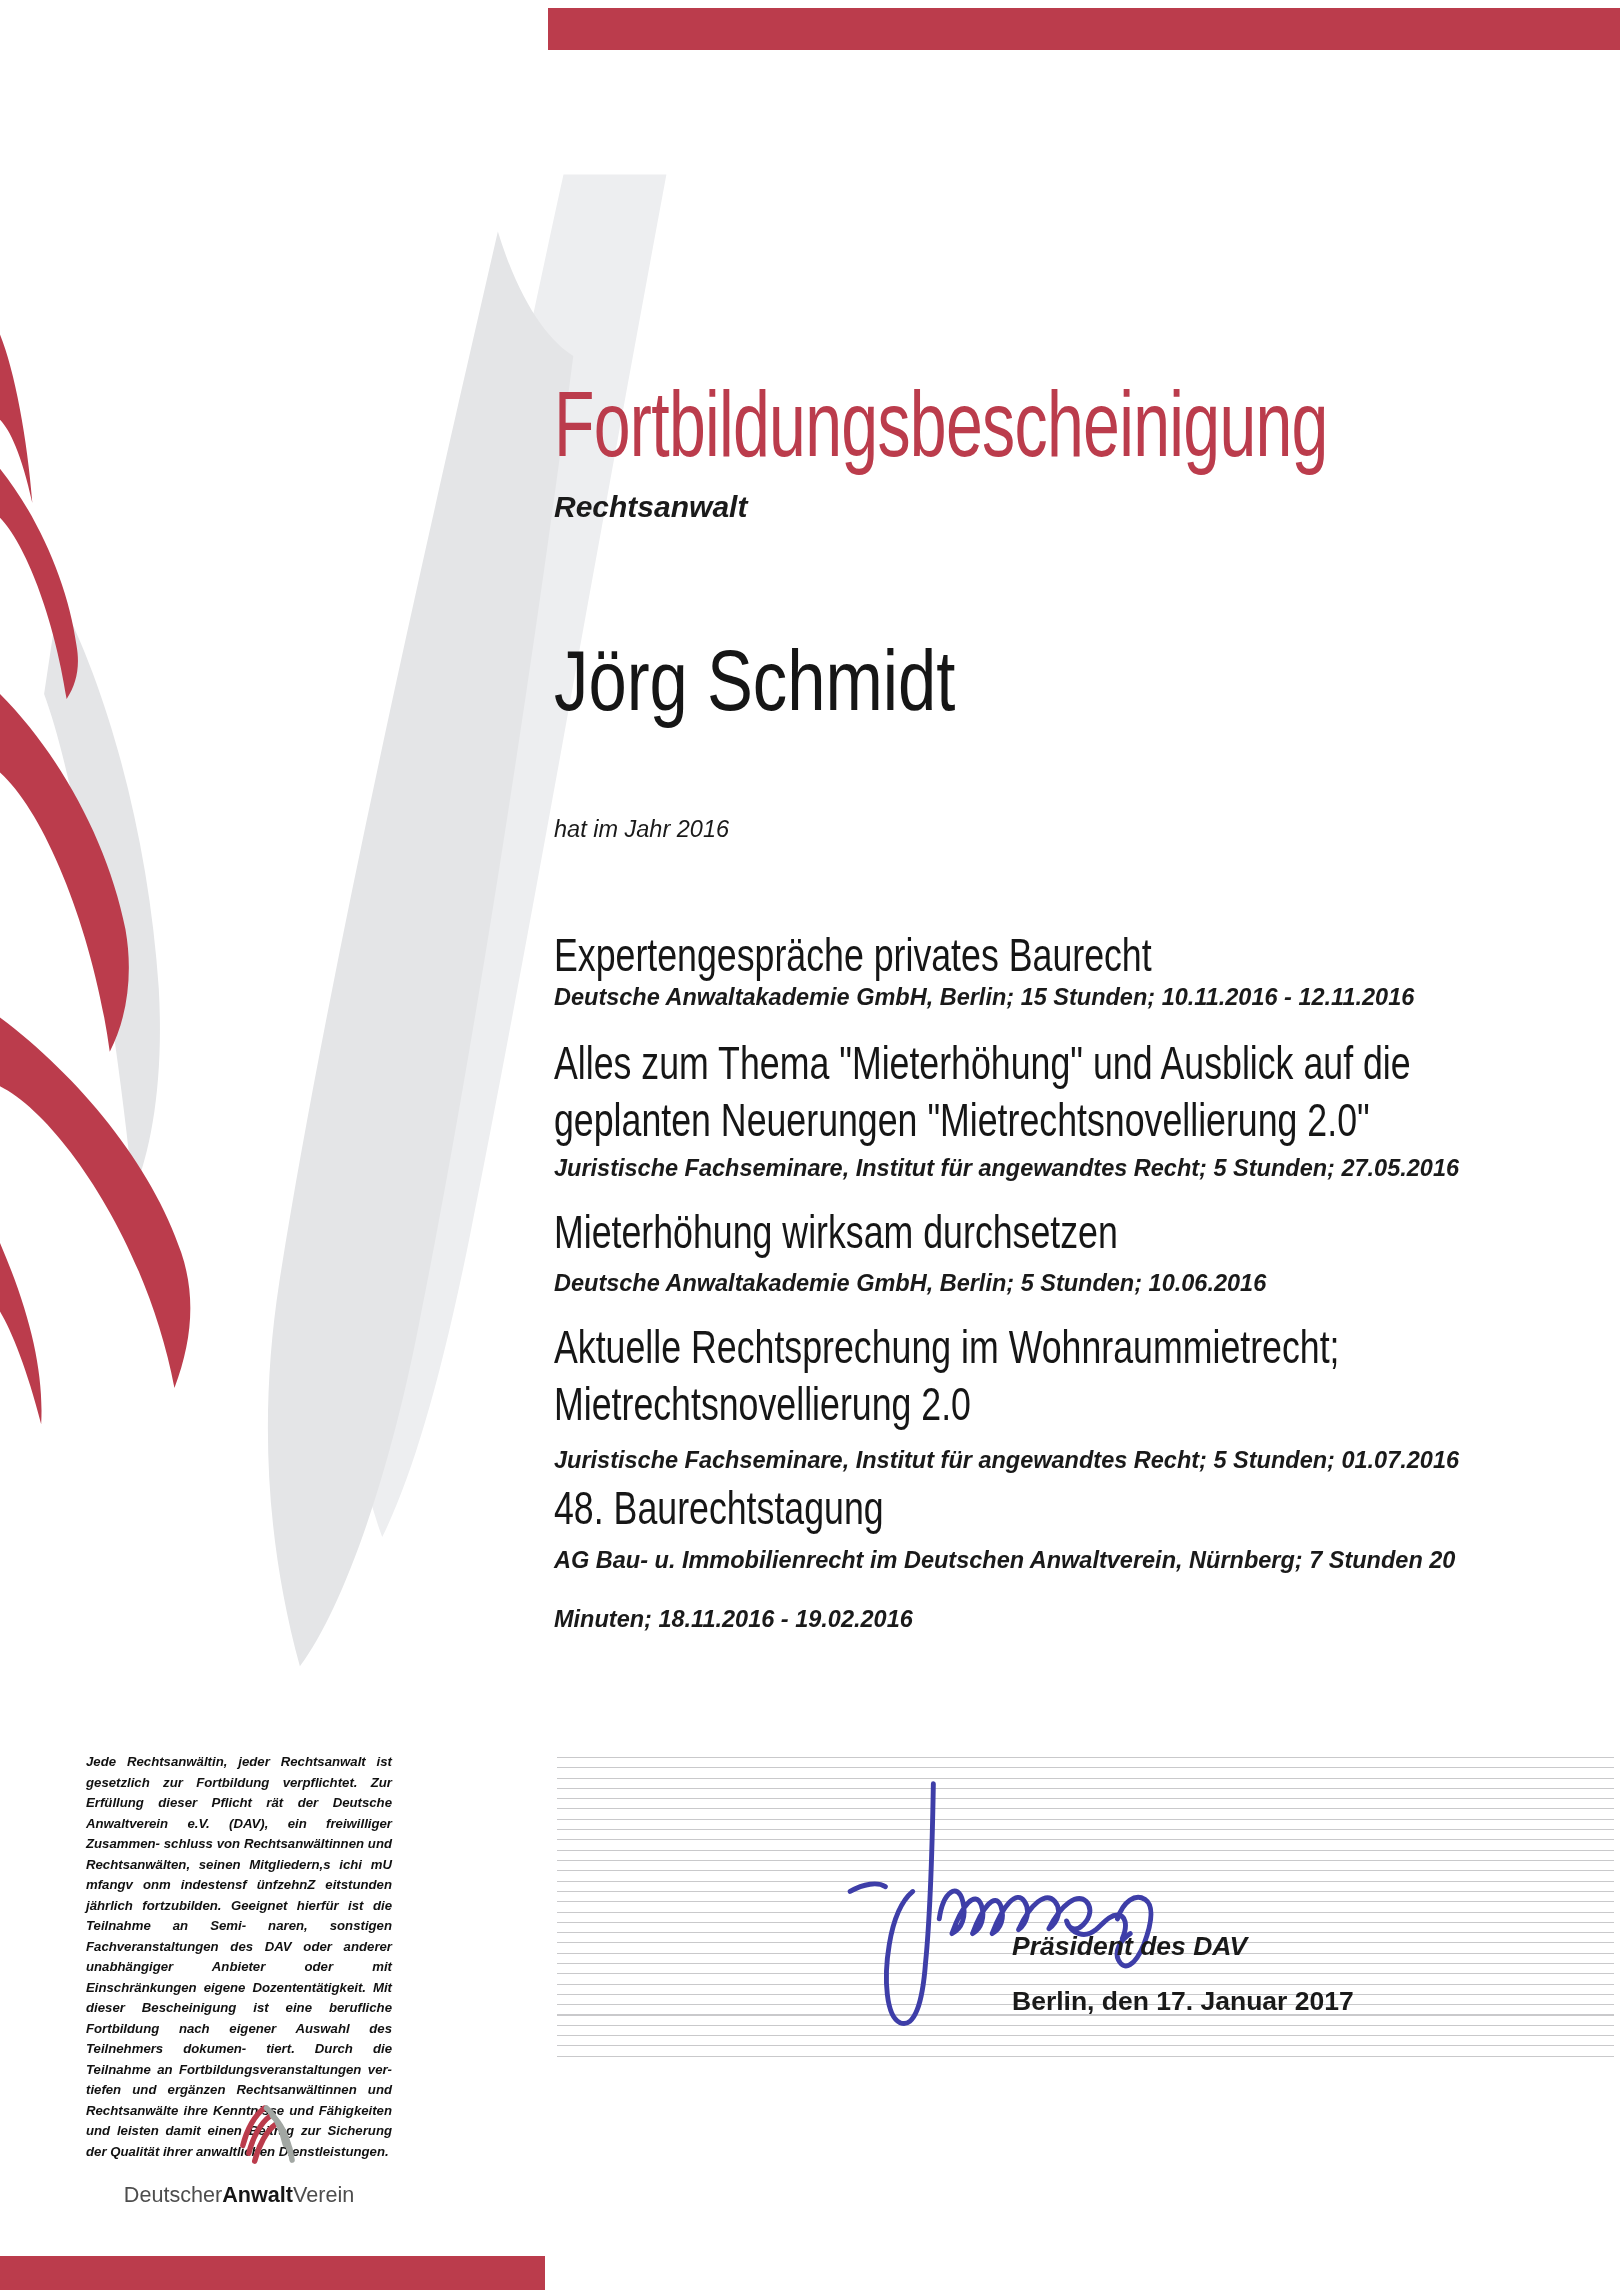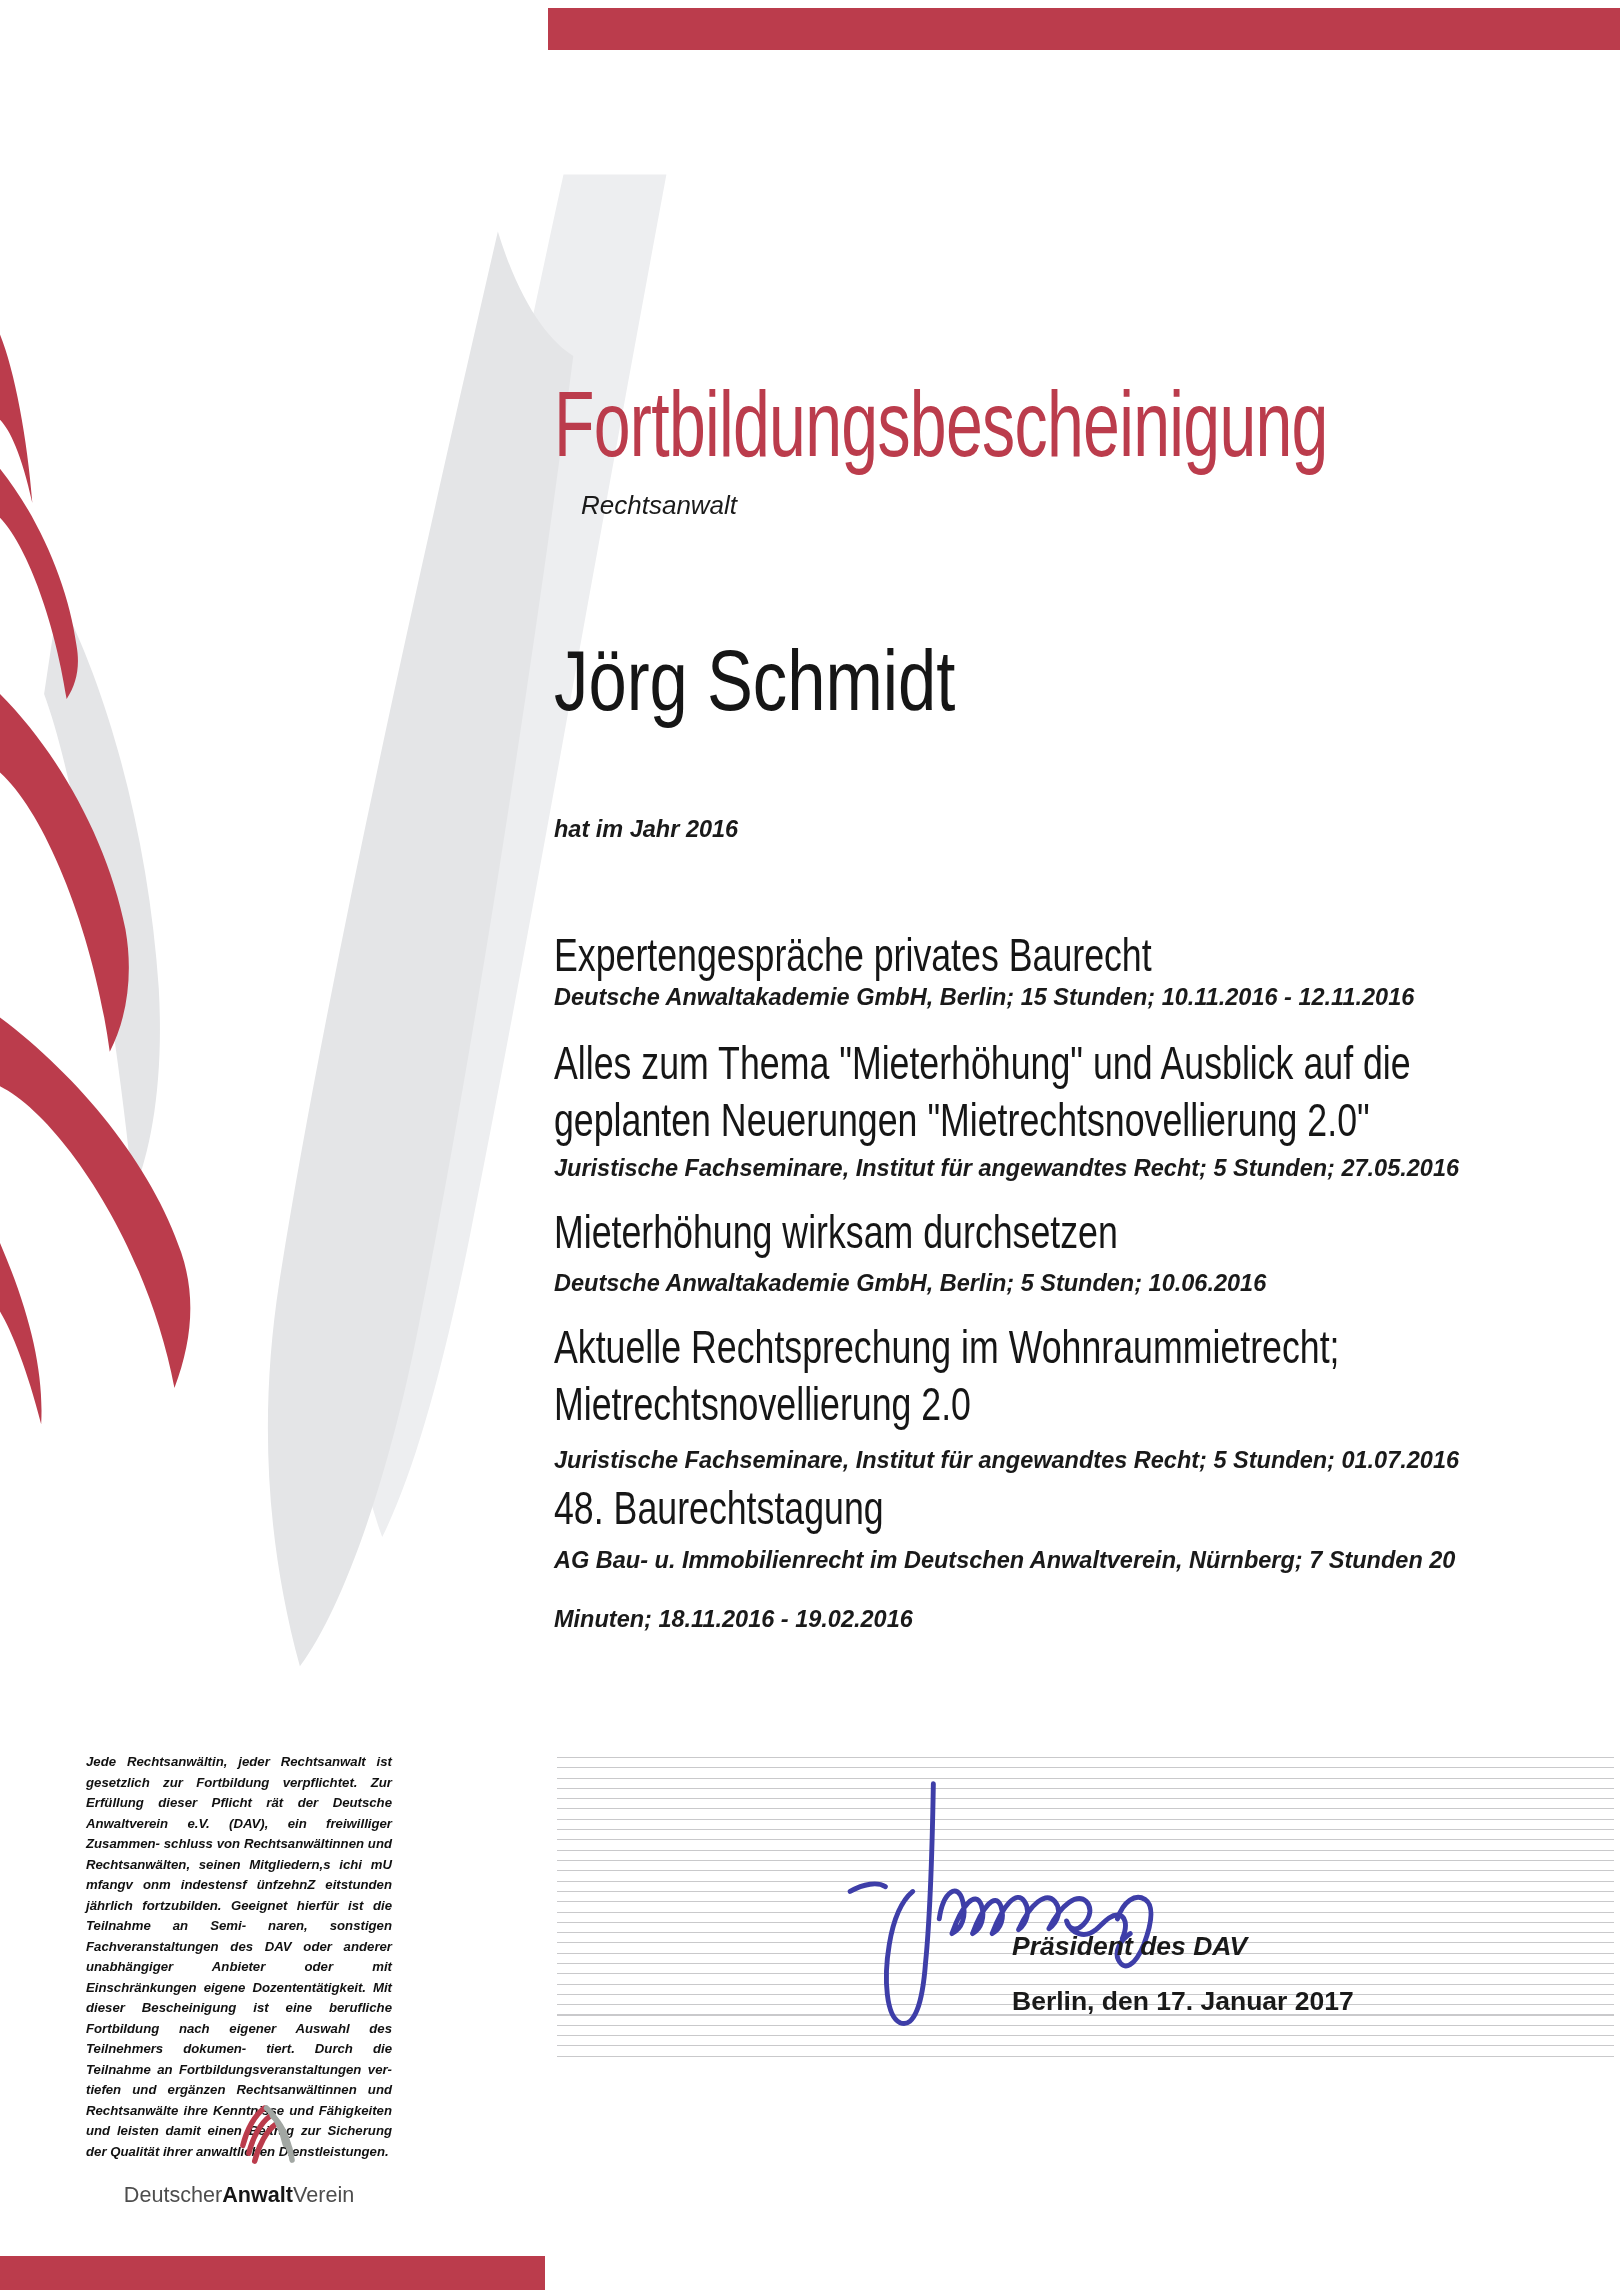--- a/index.html
+++ b/index.html
@@ -15,26 +15,26 @@
   .bar-bottom{left:0;top:2248px;width:545px;height:42px;}
   
   .swoosh{left:0;top:0;width:882px;height:1725px;z-index:0;}
   .content{z-index:2;}
   
   .doc-title{
     left:554px;top:370px;font-size:92px;line-height:1.02;white-space:nowrap;
     color:var(--accent-red,#BB3C4C);transform:scaleX(.72);transform-origin:left top;
     letter-spacing:-1px;
   }
-  .doc-subtitle{left:581px;top:482px;font-size:26px;font-weight:normal;font-style:italic;}
+  .doc-subtitle{left:554px;top:482px;font-size:30px;font-weight:bold;font-style:italic;}
   .recipient-name{
     left:554px;top:623px;font-size:86px;font-weight:300;white-space:nowrap;
     transform:scaleX(.80);transform-origin:left top;color:#161616;
   }
-  .intro{left:554px;font-size:23.5px;font-weight:bold;font-style:italic;white-space:nowrap;}
+  .intro{left:554px;font-size:23.5px;font-weight:normal;font-style:italic;white-space:nowrap;}
   .ctitle{
     left:554px;font-size:47px;font-weight:300;white-space:nowrap;color:#161616;
     transform:scaleX(.76);transform-origin:left top;
   }
   .cdetail{left:554px;font-size:23.5px;font-weight:bold;font-style:italic;white-space:nowrap;}
   
   .legal{
     left:86px;top:1744px;width:306px;font-size:13.2px;line-height:20.5px;
     font-weight:bold;font-style:italic;text-align:justify;color:#111;
   }

